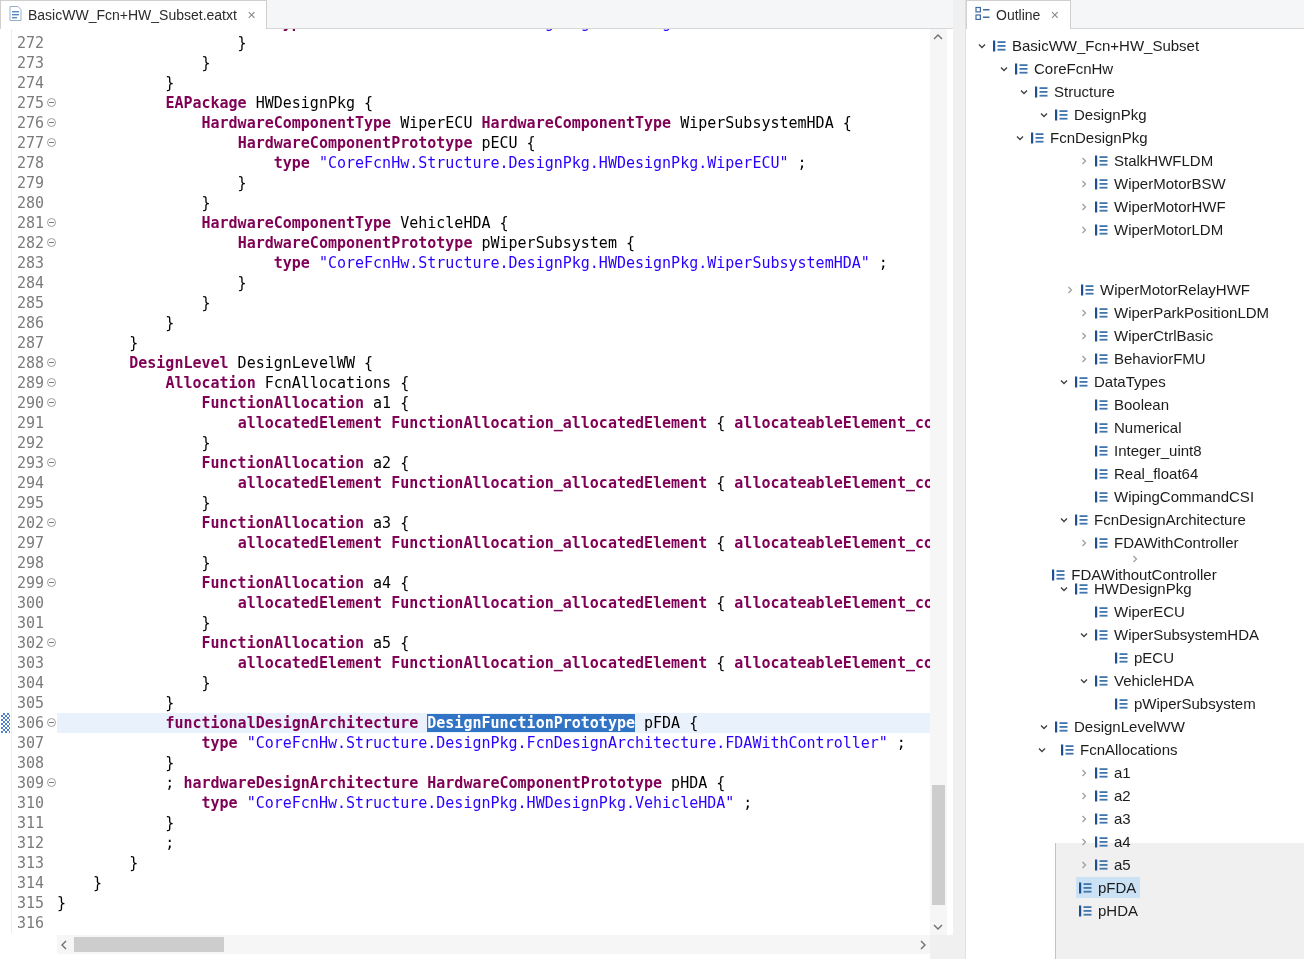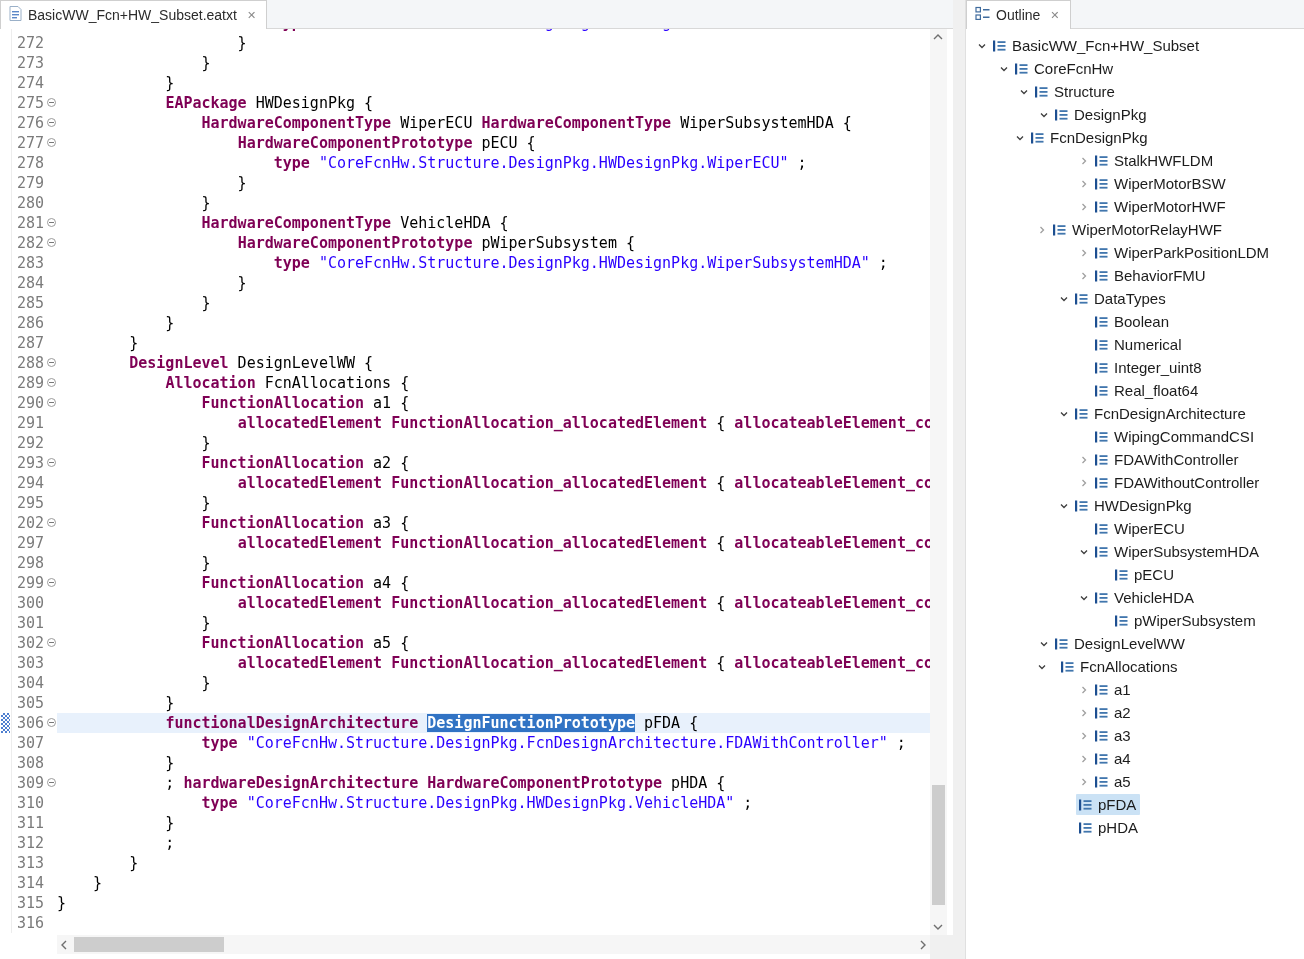--- a/index.html
+++ b/index.html
@@ -37,21 +37,21 @@
 
   
   .vscroll { position:absolute; left:930px; top:29px; width:17px; height:906px; background:#f6f6f6; }
   .vthumb { position:absolute; left:2px; top:756px; width:13px; height:120px; background:#cdcdcd; }
   .hscroll { position:absolute; left:57px; top:935px; width:873px; height:19px; background:#f6f6f6; }
   .hthumb { position:absolute; left:17px; top:2px; width:150px; height:15px; background:#cdcdcd; }
   .sarrow { position:absolute; color:#8a8a8a; font-size:11px; line-height:11px; }
   .scroll-corner { position:absolute; left:930px; top:935px; width:23px; height:24px; background:#f0f0f0; }
 
   
-  .outline-pane { position:absolute; left:966px; top:0; width:338px; height:959px; background:#fff; }
+  .outline-pane { position:absolute; left:966px; top:0; width:338px; height:843px; background:#fff; }
   .outline-pane .tabbar { background:#f4f6f8; }
   .tree { padding-top:5px; }
   .tree-row { height:23px; display:flex; align-items:center; font-size:15px; color:#1c1c1c; white-space:nowrap; }
   .chev { width:16px; flex:none; display:flex; align-items:center; justify-content:center; }
   .sel-wrap { display:flex; align-items:center; padding:2px 4px 2px 2px; border-radius:1px; gap:5px; }
   .sel-wrap.selected { background:#cbe2f5; }
   .gap { background:#f0f0f0; position:absolute; left:953px; top:0; width:13px; height:959px; border-right:1px solid #e0e0e0; }
 </style>
 </head>
 <body>
@@ -569,21 +569,39 @@
               <svg width="15" height="14" viewBox="0 0 15 14">
                 <rect x="1" y="1.5" width="2.2" height="11" fill="#1d4f91"></rect>
                 <rect x="5.5" y="2.2" width="8" height="1.8" fill="#4176ad"></rect>
                 <rect x="5.5" y="6" width="8" height="1.8" fill="#4176ad"></rect>
                 <rect x="5.5" y="9.8" width="8" height="1.8" fill="#4176ad"></rect>
               </svg>
             </span>
             <span>WiperMotorHWF</span>
           </span>
         </div>
-        <div class="tree-row" style="padding-left: 68px;">
+        <div class="tree-row" style="padding-left: 110px;">
+          <span class="chev">
+            <svg width="10" height="10" viewBox="0 0 10 10">
+              <polyline points="3.5,2 6.5,5 3.5,8" fill="none" stroke="#9f9f9f" stroke-width="1.3"></polyline>
+            </svg>
+          </span>
+          <span class="sel-wrap">
+            <span style="display: inline-flex;">
+              <svg width="15" height="14" viewBox="0 0 15 14">
+                <rect x="1" y="1.5" width="2.2" height="11" fill="#1d4f91"></rect>
+                <rect x="5.5" y="2.2" width="8" height="1.8" fill="#4176ad"></rect>
+                <rect x="5.5" y="6" width="8" height="1.8" fill="#4176ad"></rect>
+                <rect x="5.5" y="9.8" width="8" height="1.8" fill="#4176ad"></rect>
+              </svg>
+            </span>
+            <span>WiperMotorLDM</span>
+          </span>
+        </div>
+        <div class="tree-row" style="padding-left: 96px; margin-top: 37px;">
           <span class="chev">
             <svg width="10" height="10" viewBox="0 0 10 10">
               <polyline points="3.5,2 6.5,5 3.5,8" fill="none" stroke="#9f9f9f" stroke-width="1.3"></polyline>
             </svg>
           </span>
           <span class="sel-wrap">
             <span style="display: inline-flex;">
               <svg width="15" height="14" viewBox="0 0 15 14">
                 <rect x="1" y="1.5" width="2.2" height="11" fill="#1d4f91"></rect>
                 <rect x="5.5" y="2.2" width="8" height="1.8" fill="#4176ad"></rect>
@@ -620,20 +638,38 @@
           </span>
           <span class="sel-wrap">
             <span style="display: inline-flex;">
               <svg width="15" height="14" viewBox="0 0 15 14">
                 <rect x="1" y="1.5" width="2.2" height="11" fill="#1d4f91"></rect>
                 <rect x="5.5" y="2.2" width="8" height="1.8" fill="#4176ad"></rect>
                 <rect x="5.5" y="6" width="8" height="1.8" fill="#4176ad"></rect>
                 <rect x="5.5" y="9.8" width="8" height="1.8" fill="#4176ad"></rect>
               </svg>
             </span>
+            <span>WiperCtrlBasic</span>
+          </span>
+        </div>
+        <div class="tree-row" style="padding-left: 110px;">
+          <span class="chev">
+            <svg width="10" height="10" viewBox="0 0 10 10">
+              <polyline points="3.5,2 6.5,5 3.5,8" fill="none" stroke="#9f9f9f" stroke-width="1.3"></polyline>
+            </svg>
+          </span>
+          <span class="sel-wrap">
+            <span style="display: inline-flex;">
+              <svg width="15" height="14" viewBox="0 0 15 14">
+                <rect x="1" y="1.5" width="2.2" height="11" fill="#1d4f91"></rect>
+                <rect x="5.5" y="2.2" width="8" height="1.8" fill="#4176ad"></rect>
+                <rect x="5.5" y="6" width="8" height="1.8" fill="#4176ad"></rect>
+                <rect x="5.5" y="9.8" width="8" height="1.8" fill="#4176ad"></rect>
+              </svg>
+            </span>
             <span>BehaviorFMU</span>
           </span>
         </div>
         <div class="tree-row" style="padding-left: 90px; align-items: center;">
           <span class="chev">
             <svg width="10" height="10" viewBox="0 0 10 10">
               <polyline points="2,3.5 5,6.5 8,3.5" fill="none" stroke="#3e3e3e" stroke-width="1.3"></polyline>
             </svg>
           </span>
           <span class="sel-wrap">
@@ -697,71 +733,71 @@
               <svg width="15" height="14" viewBox="0 0 15 14">
                 <rect x="1" y="1.5" width="2.2" height="11" fill="#1d4f91"></rect>
                 <rect x="5.5" y="2.2" width="8" height="1.8" fill="#4176ad"></rect>
                 <rect x="5.5" y="6" width="8" height="1.8" fill="#4176ad"></rect>
                 <rect x="5.5" y="9.8" width="8" height="1.8" fill="#4176ad"></rect>
               </svg>
             </span>
             <span>Real_float64</span>
           </span>
         </div>
+        <div class="tree-row" style="padding-left: 110px;">
+          <span class="chev"></span>
+          <span class="sel-wrap">
+            <span style="display: inline-flex;">
+              <svg width="15" height="14" viewBox="0 0 15 14">
+                <rect x="1" y="1.5" width="2.2" height="11" fill="#1d4f91"></rect>
+                <rect x="5.5" y="2.2" width="8" height="1.8" fill="#4176ad"></rect>
+                <rect x="5.5" y="6" width="8" height="1.8" fill="#4176ad"></rect>
+                <rect x="5.5" y="9.8" width="8" height="1.8" fill="#4176ad"></rect>
+              </svg>
+            </span>
+            <span>WipingCommandCSI</span>
+          </span>
+        </div>
         <div class="tree-row" style="padding-left: 90px;">
           <span class="chev">
             <svg width="10" height="10" viewBox="0 0 10 10">
               <polyline points="2,3.5 5,6.5 8,3.5" fill="none" stroke="#3e3e3e" stroke-width="1.3"></polyline>
             </svg>
           </span>
           <span class="sel-wrap">
             <span style="display: inline-flex;">
               <svg width="15" height="14" viewBox="0 0 15 14">
                 <rect x="1" y="1.5" width="2.2" height="11" fill="#1d4f91"></rect>
                 <rect x="5.5" y="2.2" width="8" height="1.8" fill="#4176ad"></rect>
                 <rect x="5.5" y="6" width="8" height="1.8" fill="#4176ad"></rect>
                 <rect x="5.5" y="9.8" width="8" height="1.8" fill="#4176ad"></rect>
               </svg>
             </span>
             <span>FcnDesignArchitecture</span>
           </span>
         </div>
         <div class="tree-row" style="padding-left: 110px;">
-          <span class="chev"></span>
-          <span class="sel-wrap">
-            <span style="display: inline-flex;">
-              <svg width="15" height="14" viewBox="0 0 15 14">
-                <rect x="1" y="1.5" width="2.2" height="11" fill="#1d4f91"></rect>
-                <rect x="5.5" y="2.2" width="8" height="1.8" fill="#4176ad"></rect>
-                <rect x="5.5" y="6" width="8" height="1.8" fill="#4176ad"></rect>
-                <rect x="5.5" y="9.8" width="8" height="1.8" fill="#4176ad"></rect>
-              </svg>
-            </span>
-            <span>WipingCommandCSI</span>
-          </span>
-        </div>
-        <div class="tree-row" style="padding-left: 110px;">
           <span class="chev">
             <svg width="10" height="10" viewBox="0 0 10 10">
               <polyline points="3.5,2 6.5,5 3.5,8" fill="none" stroke="#9f9f9f" stroke-width="1.3"></polyline>
             </svg>
           </span>
           <span class="sel-wrap">
             <span style="display: inline-flex;">
               <svg width="15" height="14" viewBox="0 0 15 14">
                 <rect x="1" y="1.5" width="2.2" height="11" fill="#1d4f91"></rect>
                 <rect x="5.5" y="2.2" width="8" height="1.8" fill="#4176ad"></rect>
                 <rect x="5.5" y="6" width="8" height="1.8" fill="#4176ad"></rect>
                 <rect x="5.5" y="9.8" width="8" height="1.8" fill="#4176ad"></rect>
               </svg>
             </span>
             <span>FDAWithController</span>
           </span>
         </div>
-        <div class="tree-row" style="padding-left: 110px;">
+        <div class="tree-row" style=" flex-direction: column;">
           <span class="chev">
             <svg width="10" height="10" viewBox="0 0 10 10">
               <polyline points="3.5,2 6.5,5 3.5,8" fill="none" stroke="#9f9f9f" stroke-width="1.3"></polyline>
             </svg>
           </span>
           <span class="sel-wrap">
             <span style="display: inline-flex;">
               <svg width="15" height="14" viewBox="0 0 15 14">
                 <rect x="1" y="1.5" width="2.2" height="11" fill="#1d4f91"></rect>
                 <rect x="5.5" y="2.2" width="8" height="1.8" fill="#4176ad"></rect>

